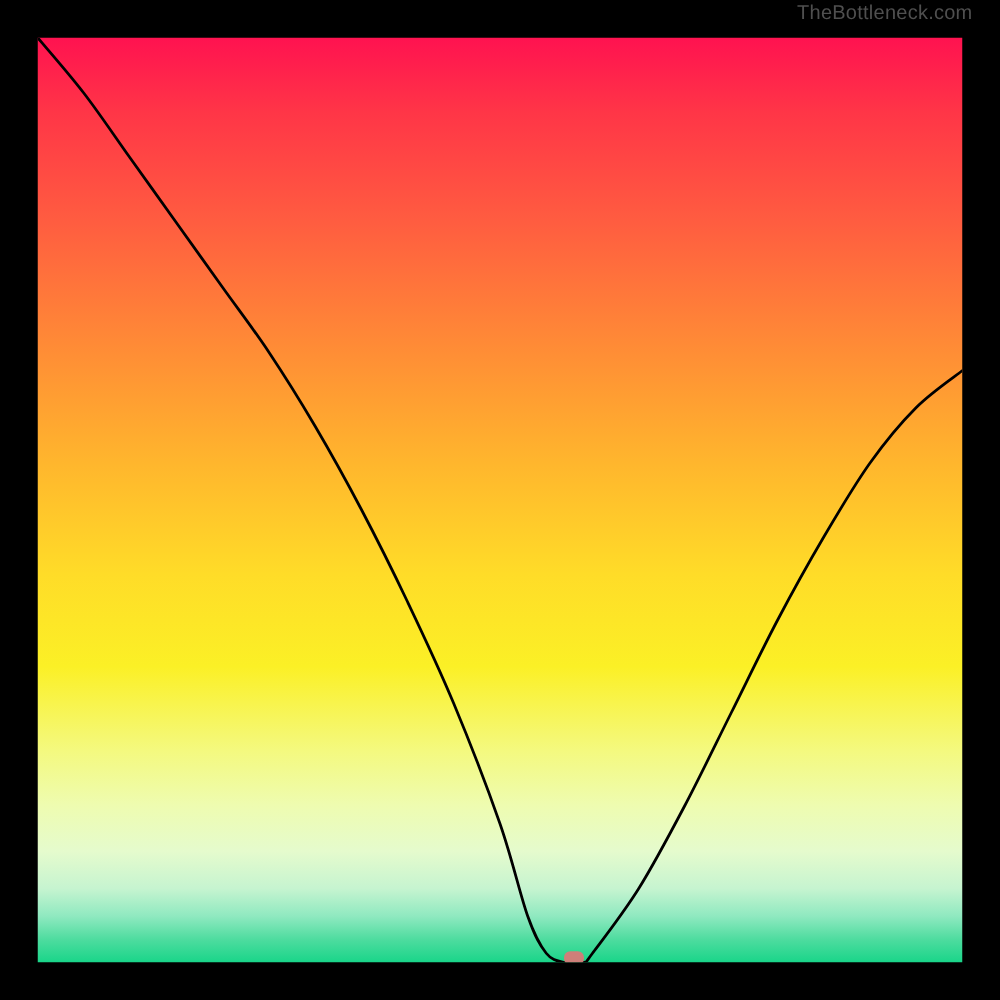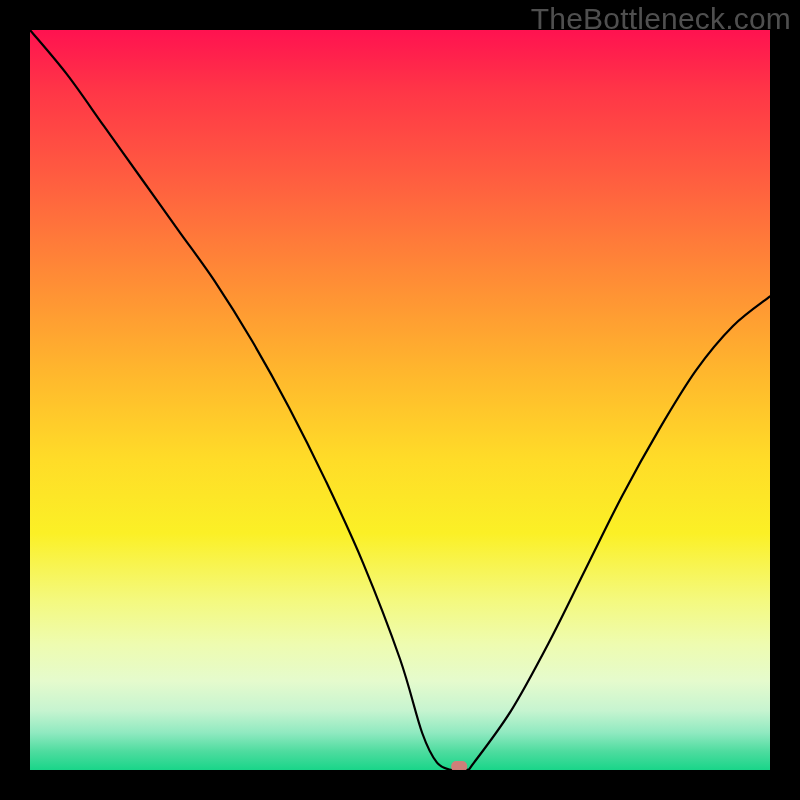--- a/index.html
+++ b/index.html
@@ -13,23 +13,23 @@
   }
   .frame {
     position: relative;
     width: 800px;
     height: 800px;
     background: #000000;
   }
   .watermark {
     position: absolute;
     top: 2px;
-    right: 9px;
+    right: 22px;
     color: #4f4f4f;
-    font-size: 30px;
+    font-size: 16px;
     font-weight: 400;
     letter-spacing: 0.2px;
     z-index: 20;
   }
   .plot-area {
     position: absolute;
     left: 30px;
     top: 30px;
     width: 740px;
     height: 740px;

